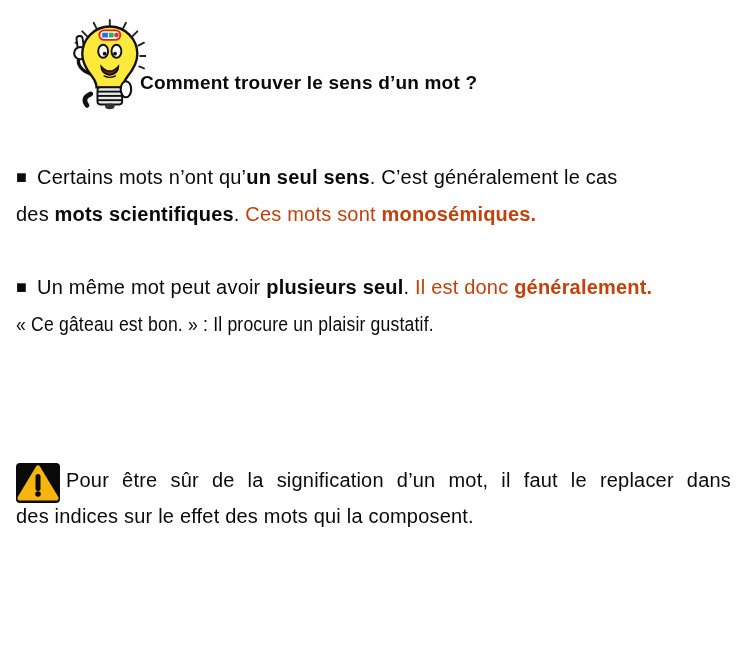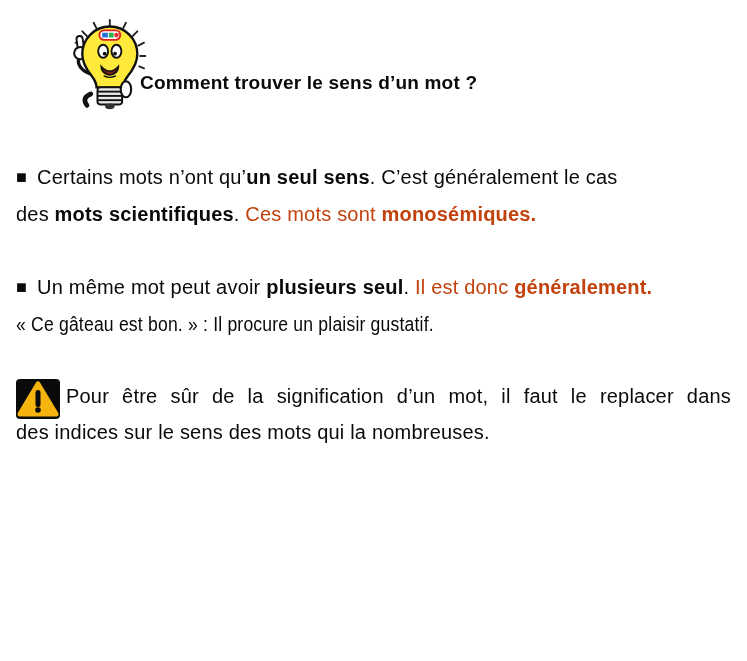--- a/index.html
+++ b/index.html
@@ -33,21 +33,21 @@
     font-weight: bold;
     line-height: 32px;
     margin: 0 0 14px -6px;
     white-space: nowrap;
     letter-spacing: 0.2px;
   }
   
   .para { position: relative; }
   #p1 { margin-top: 46px; }
   #p2 { margin-top: 37px; }
-  #p3 { margin-top: 36px; }
+  #p3 { margin-top: 120px; }
   .line {
     font-size: 20px;
     line-height: 36px;
     letter-spacing: 0.2px;
     white-space: nowrap;
   }
   #p3 .line { white-space: normal; }
   .just { text-align: justify; text-align-last: justify; }
   #p3 .first-line { text-indent: 50px; }
   .b  { font-weight: bold; }
@@ -138,16 +138,16 @@
   </div>
 
   <div class="para" id="p3">
     <svg class="warn-icon" viewBox="0 0 44 40" aria-hidden="true">
       <rect x="0" y="0" width="44" height="40" rx="4" fill="#0a0a0a"></rect>
       <path d="M22,5 L40,35 L4,35 Z" fill="#f6b40e" stroke="#f6b40e" stroke-width="5" stroke-linejoin="round"></path>
       <path d="M22,13.5 L22,25.5" stroke="#0a0a0a" stroke-width="5" stroke-linecap="round"></path>
       <circle cx="22" cy="31" r="2.8" fill="#0a0a0a"></circle>
     </svg>
     <div class="line just first-line"><span>Pour être sûr de la signification d’un mot, il faut le replacer dans</span></div>
-    <div class="line"><span>des indices sur le sens des mots qui la nombreuses.</span></div>
+    <div class="line"><span>des indices sur le effet des mots qui la composent.</span></div>
   </div>
 
 </div>
 
 </body></html>

